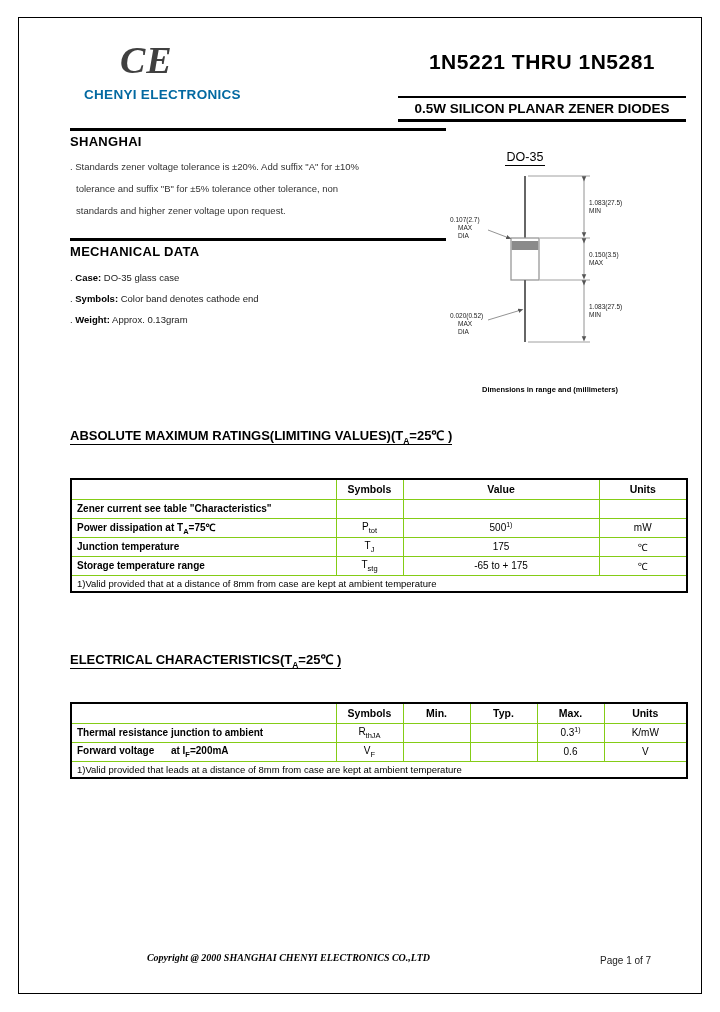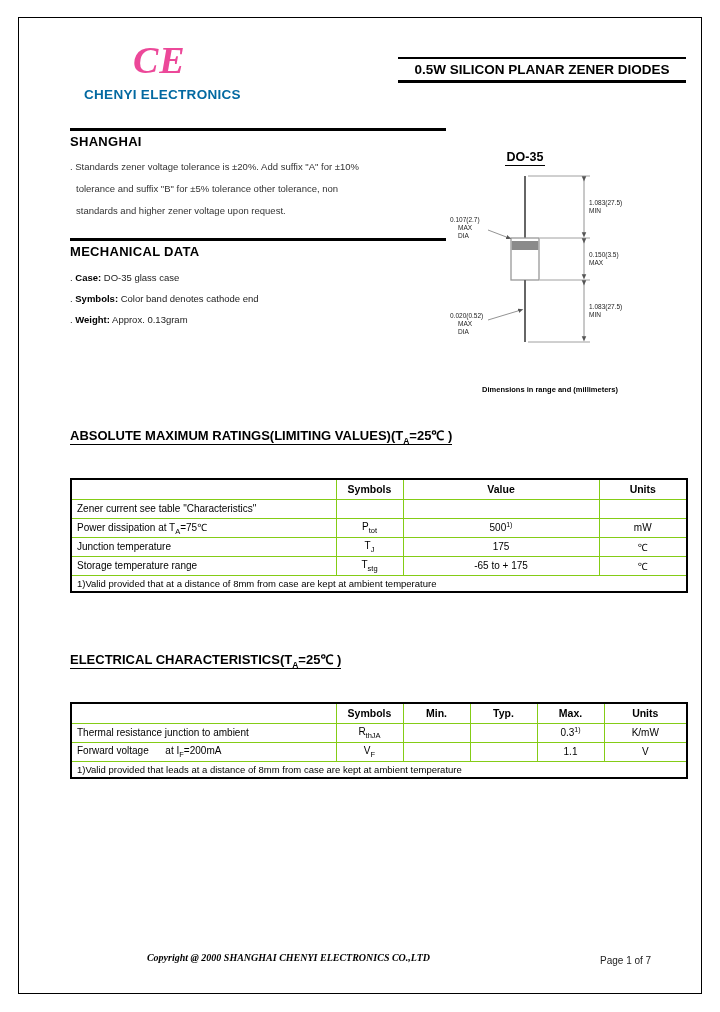--- a/index.html
+++ b/index.html
@@ -4,61 +4,61 @@
 <style>
   * { margin:0; padding:0; box-sizing:border-box; }
   html,body { width:720px; height:1012px; }
   body { position:relative; background:#fff; color:#000;
          font-family:"Liberation Sans", sans-serif; overflow:hidden; }
 
   .page-border { position:absolute; left:18px; top:17px; width:684px; height:977px;
                  border:1px solid #000; }
 
   
-  .logo { position:absolute; left:133px; top:38px; color:#ec4899;
+  .logo { position:absolute; left:120px; top:38px; color:#404040;
           font:italic bold 38px "Liberation Serif", serif; letter-spacing:1px; }
   .company { position:absolute; left:84px; top:87px; color:#0369a1;
              font-size:13.5px; font-weight:bold; letter-spacing:0.3px; }
 
   .title-block { position:absolute; left:398px; top:50px; width:288px; text-align:center; }
   .part-range { font-size:21px; font-weight:bold; letter-spacing:0.5px; }
-  .subtitle { margin-top:7px; border-top:2px solid #000; border-bottom:3px solid #000;
+  .subtitle { margin-top:22px; border-top:2px solid #000; border-bottom:3px solid #000;
               padding:3px 0 3px; font-size:13.5px; font-weight:bold; }
 
   
   .sec { position:absolute; width:376px; }
   .sec-bar { height:3px; background:#000; margin-bottom:3px; }
   .sec-title { font-size:13px; font-weight:bold; letter-spacing:0.3px; }
 
   .features-text { margin-top:7px; font-size:9.5px; color:#333; }
   .features-text .ln { line-height:22px; }
   .features-text .ln.cont { padding-left:6px; }
 
   .mech-items { margin-top:8px; font-size:9.5px; color:#222; }
   .mech-item { line-height:21px; }
   .mech-item .lbl { font-weight:bold; color:#000; }
 
   
   .do35-label { position:absolute; left:480px; top:147px; width:90px; text-align:center; }
-  .do35-label span { display:inline-block; font-size:12.5px; font-weight:bold;
+  .do35-label span { display:inline-block; font-size:12.5px; font-weight:normal;
                      border-bottom:1px solid #000; padding:0 2px 1px; }
   .diagram { position:absolute; left:440px; top:170px; width:220px; }
   .dim-caption { margin-top:1px; text-align:center; font-size:7.5px; font-weight:bold; }
   .dim { font-size:6.5px; fill:#222; }
 
   
   .big-heading { position:absolute; font-size:13px; font-weight:bold; }
   .big-heading .u { border-bottom:1px solid #000; padding-bottom:1px;text-align:center; }
 
   
   .dtable { position:absolute; border-collapse:collapse; table-layout:fixed;
             border:2px solid #000; font-size:10px; }
   .dtable th, .dtable td { border:1px solid #84cc16; height:19px; padding:1px 5px; overflow:hidden; }
   .dtable th { height:20px; font-size:10.5px; font-weight:bold; text-align:center; }
-  .dtable td.param { text-align:left; }
+  .dtable td.param { text-align:left;font-weight:bold; }
   .dtable td.c { text-align:center; }
   .dtable td.footnote { height:17px; font-size:9.5px; text-align:left; }
   .dtable sub { font-size:7.5px; }
   .dtable sup { font-size:7px; }
   .pre { white-space:pre; }
   .big-heading sub { font-size:8.5px; }
 
   
   .copyright { position:absolute; left:0; top:952px; width:577px; text-align:center;
                font:italic bold 10px "Liberation Serif", serif; }
@@ -66,20 +66,21 @@
 </style>
 </head>
 <body>
 
 <div class="page-border"></div>
 
 <div class="logo">CE</div>
 <div class="company">CHENYI ELECTRONICS</div>
 
 <div class="title-block">
+  <div class="part-range">1N5221 THRU 1N5281</div>
   <div class="subtitle">0.5W SILICON PLANAR ZENER DIODES</div>
 </div>
 
 <div class="sec" style="left:70px; top:128px;">
   <div class="sec-bar"></div>
   <div class="sec-title">SHANGHAI</div>
   <div class="features-text">
     <div class="ln">. Standards zener voltage tolerance is ±20%.  Add suffix "A" for ±10%</div>
     <div class="ln cont">tolerance and suffix "B" for ±5% tolerance other tolerance, non</div>
     <div class="ln cont">standards and higher zener voltage upon request.</div>
@@ -235,21 +236,21 @@
       <td class="c"></td>
       <td class="c"></td>
       <td class="c"><span>0.3</span><sup>1)</sup></td>
       <td class="c">K/mW</td>
     </tr>
     <tr>
       <td class="param"><span class="pre">Forward voltage      at I</span><sub>F</sub><span>=200mA</span></td>
       <td class="c"><span>V</span><sub>F</sub></td>
       <td class="c"></td>
       <td class="c"></td>
-      <td class="c">1.1</td>
+      <td class="c">0.6</td>
       <td class="c">V</td>
     </tr>
     <tr>
       <td class="footnote" colspan="6">1)Valid provided that leads at a distance of 8mm from case are kept at ambient temperature</td>
     </tr>
   </tbody>
 </table>
 
 <div class="copyright">Copyright @ 2000 SHANGHAI CHENYI ELECTRONICS CO.,LTD</div>
 <div class="pagenum">Page 1 of 7</div>

